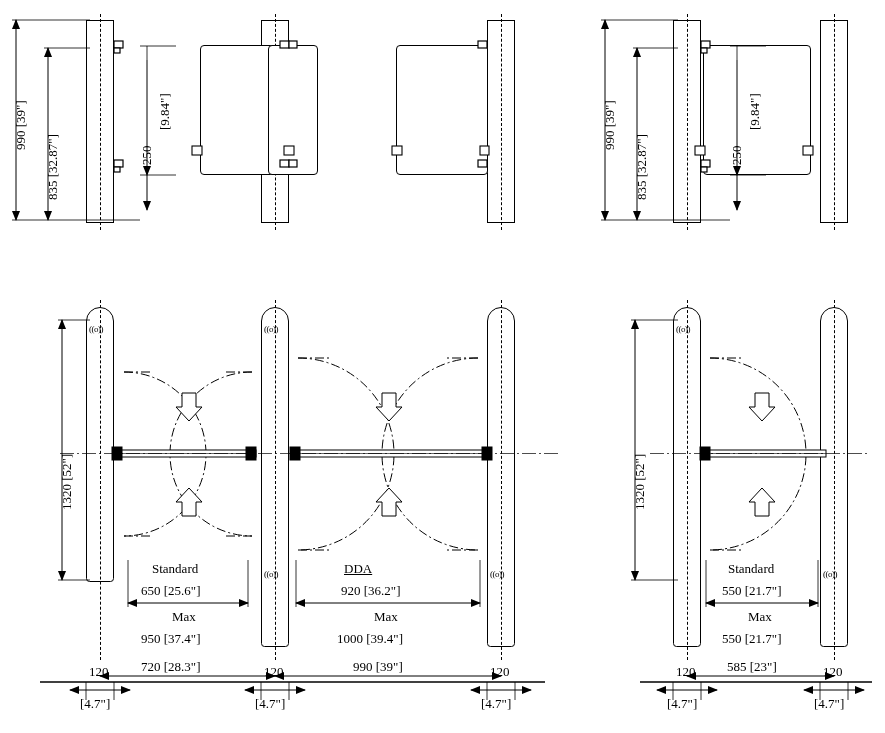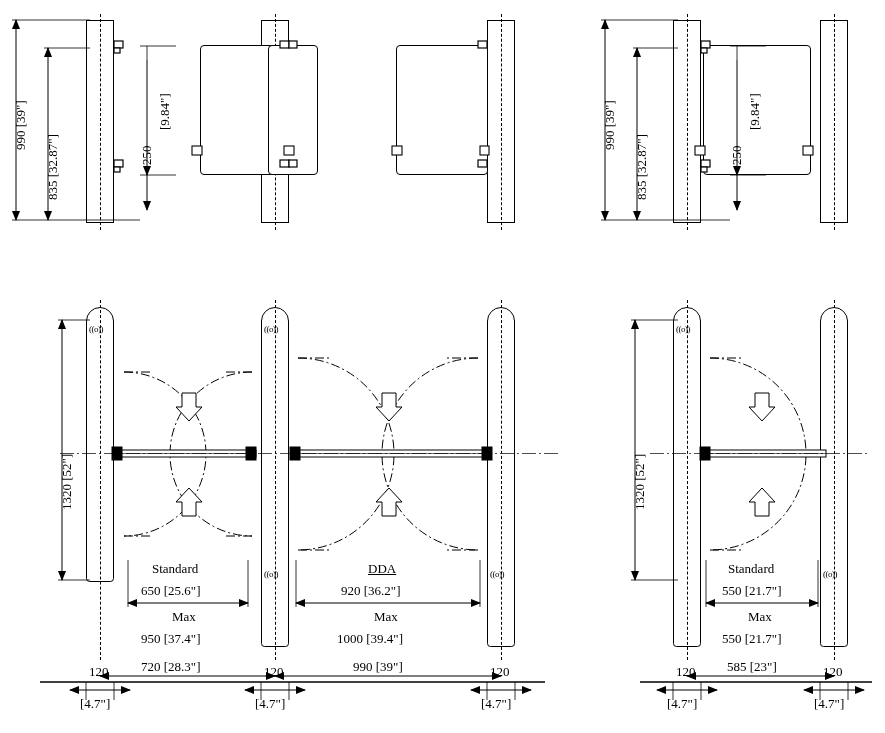--- a/index.html
+++ b/index.html
@@ -207,21 +207,21 @@
   </svg>
 
   <div class="vlbl" style="left:60px;top:510px;">1320 [52"]</div>
 
   <div class="lbl" style="left:152px;top:562px;">Standard</div>
   <div class="lbl" style="left:141px;top:584px;">650 [25.6"]</div>
   <div class="lbl" style="left:172px;top:610px;">Max</div>
   <div class="lbl" style="left:141px;top:632px;">950 [37.4"]</div>
   <div class="lbl" style="left:141px;top:660px;">720 [28.3"]</div>
 
-  <div class="lbl" style="left:368px;top:562px;text-decoration:underline;">DDA</div>
+  <div class="lbl" style="left:344px;top:562px;text-decoration:underline;">DDA</div>
   <div class="lbl" style="left:341px;top:584px;">920 [36.2"]</div>
   <div class="lbl" style="left:374px;top:610px;">Max</div>
   <div class="lbl" style="left:337px;top:632px;">1000 [39.4"]</div>
   <div class="lbl" style="left:353px;top:660px;">990 [39"]</div>
 
   <div class="lbl" style="left:89px;top:665px;">120</div>
   <div class="lbl" style="left:80px;top:697px;">[4.7"]</div>
   <div class="lbl" style="left:264px;top:665px;">120</div>
   <div class="lbl" style="left:255px;top:697px;">[4.7"]</div>
   <div class="lbl" style="left:490px;top:665px;">120</div>

